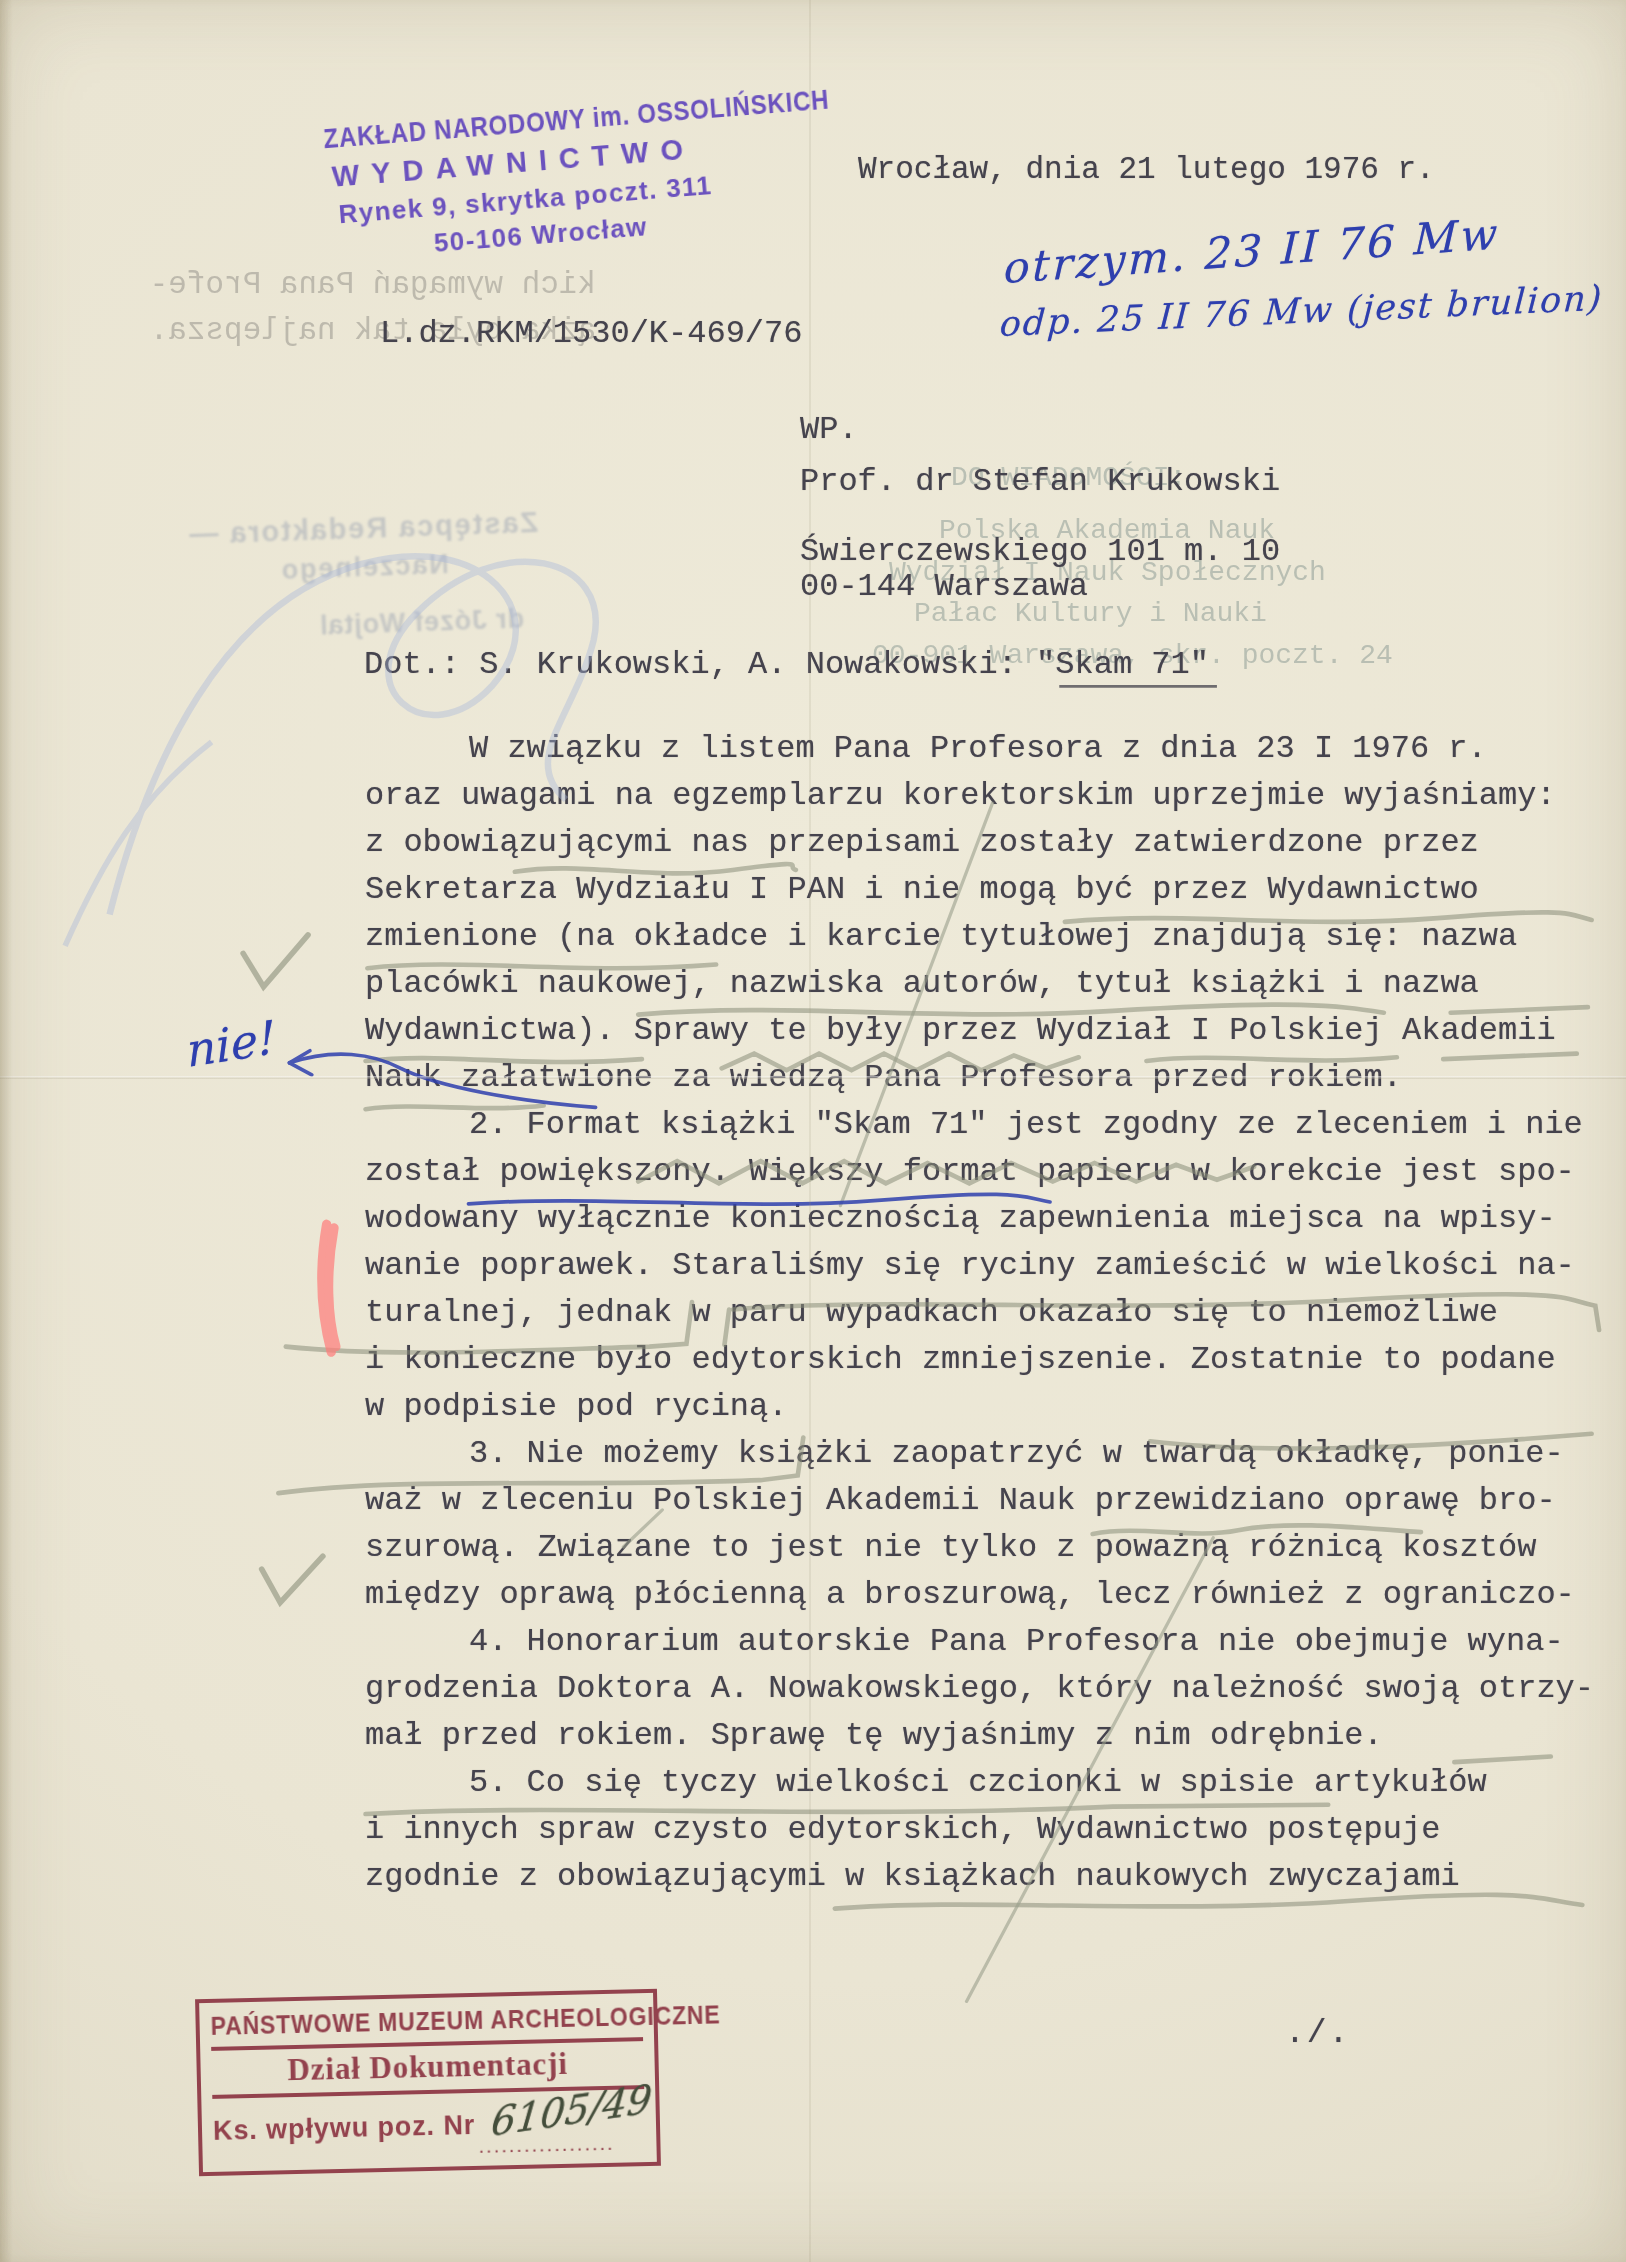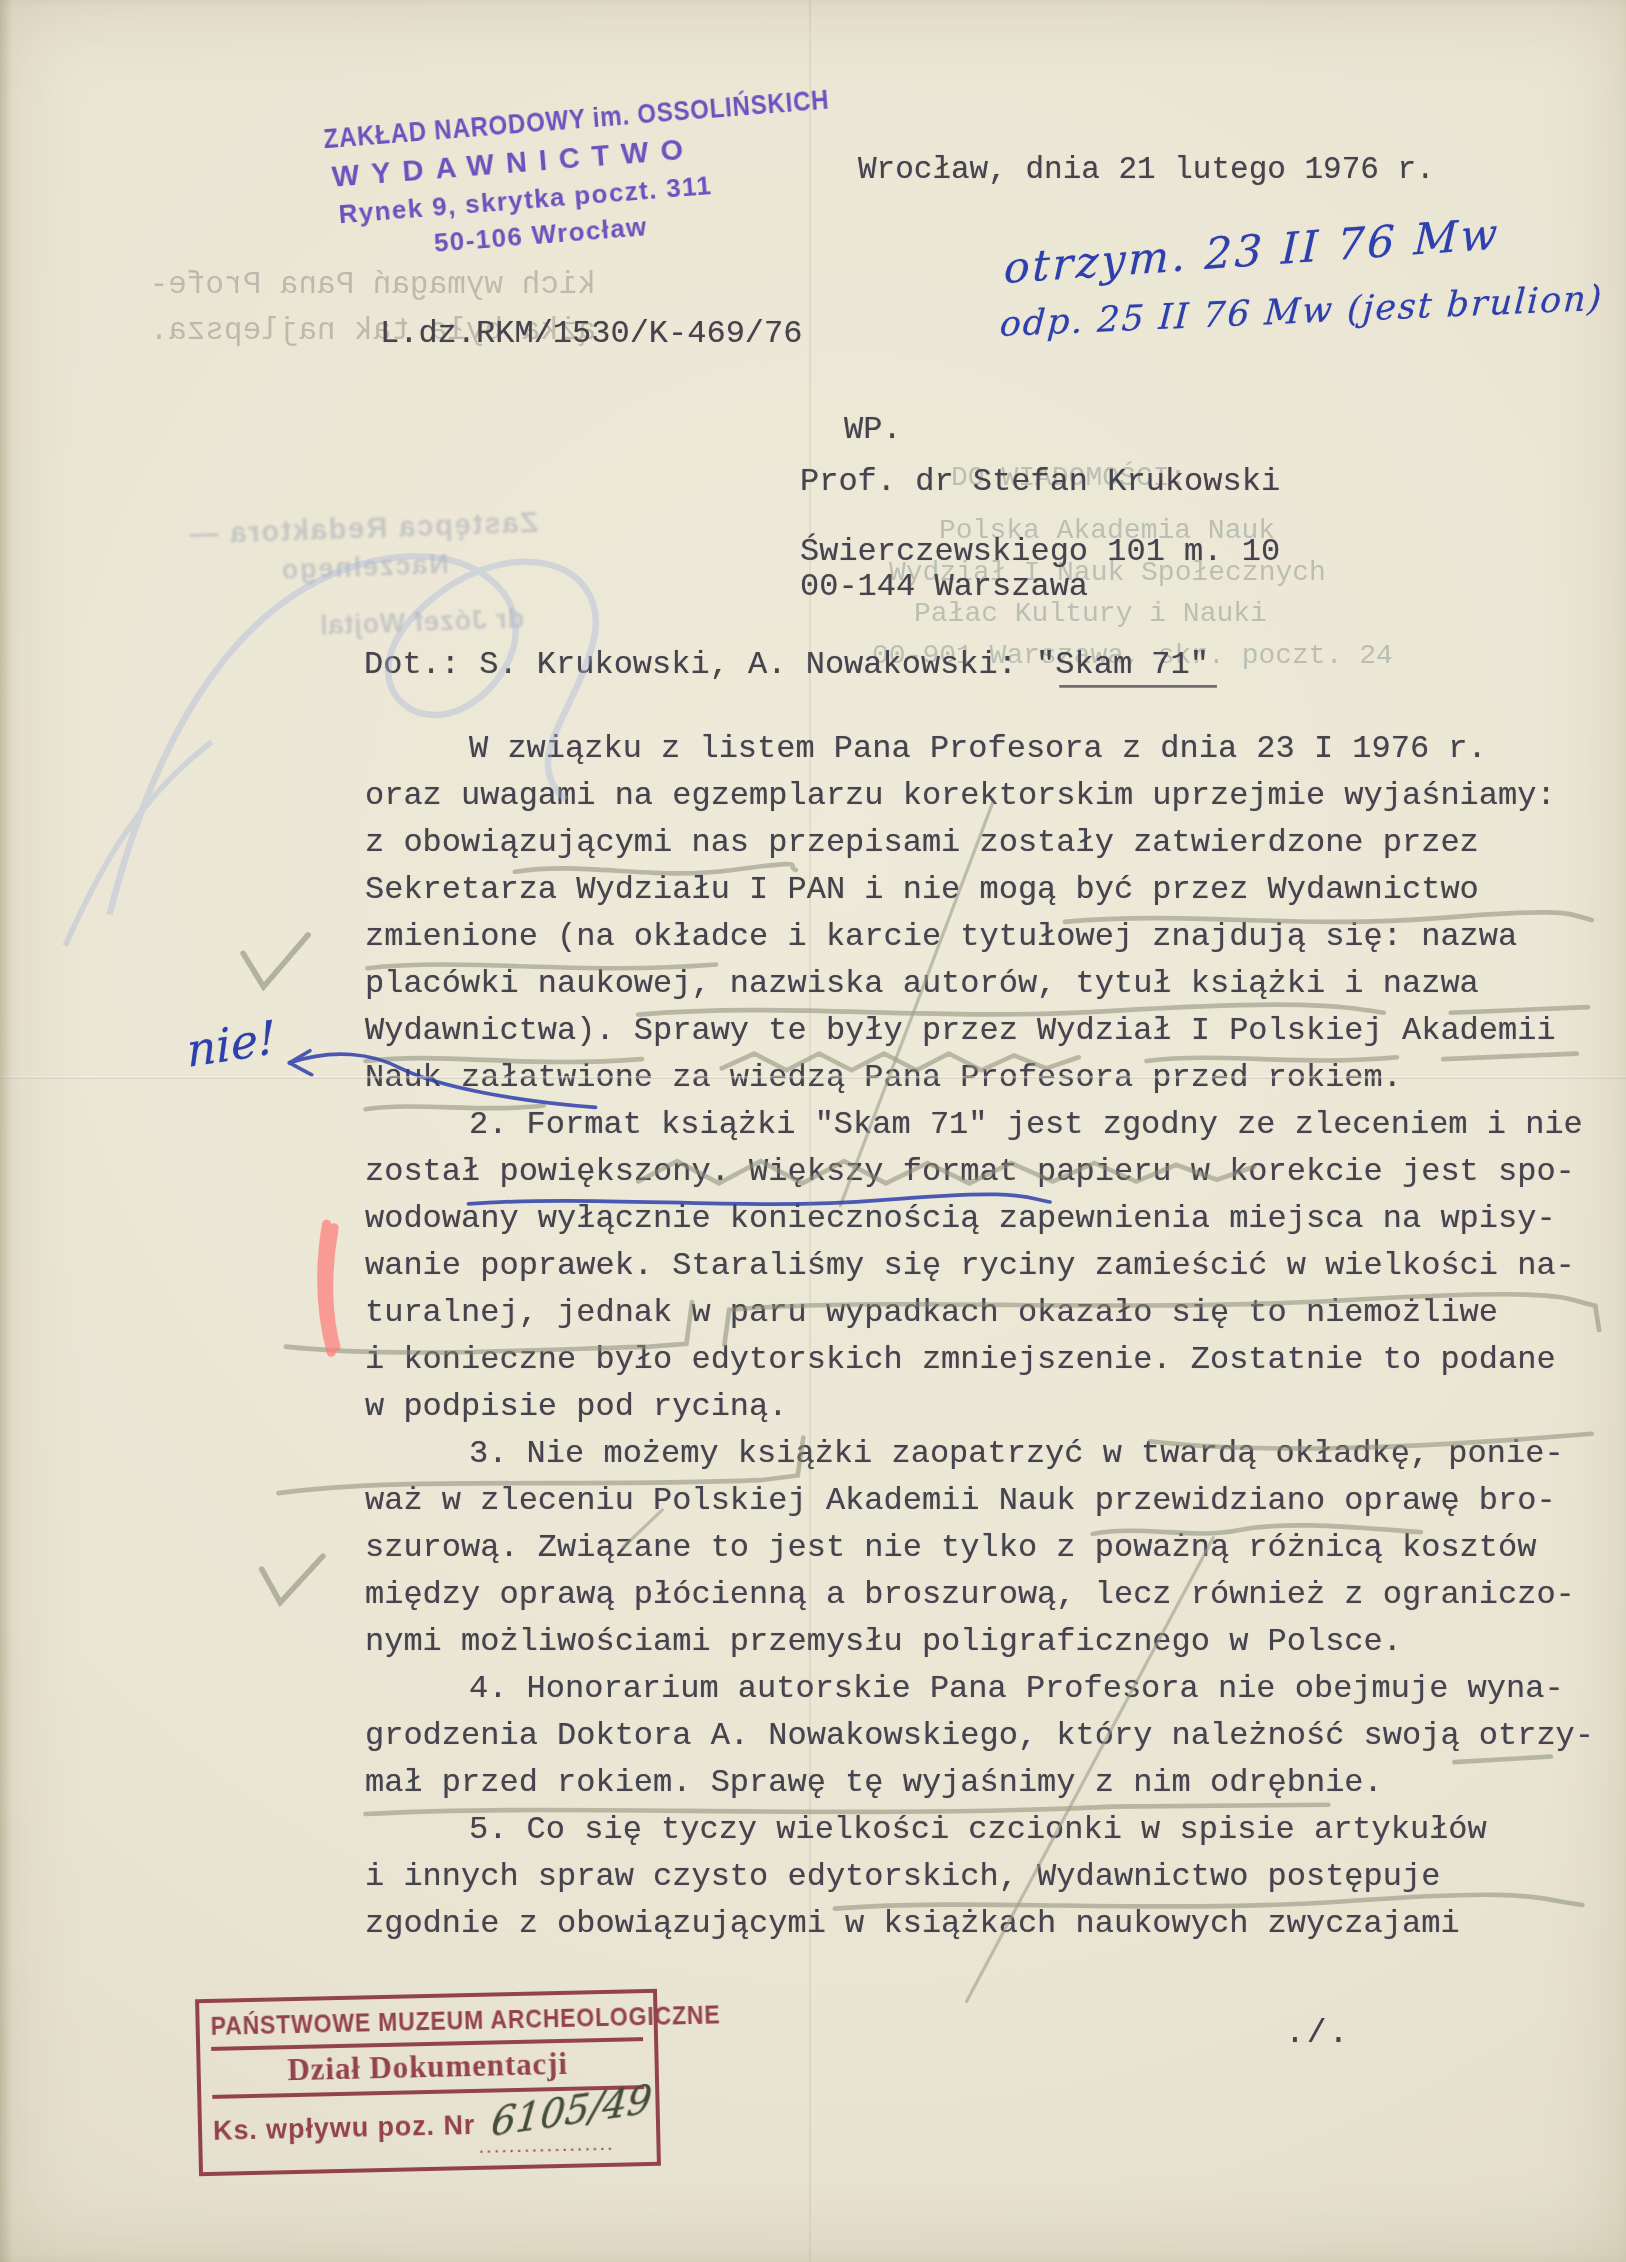--- a/index.html
+++ b/index.html
@@ -97,21 +97,21 @@
     </div>
 
     <div class="abs tw date">Wrocław, dnia 21 lutego 1976 r.</div>
 
     <div class="abs hand hw1">otrzym. 23 II 76 Mw</div>
     <div class="abs hand hw2">odp. 25 II 76 Mw (jest brulion)</div>
 
     <div class="abs tw ref">L.dz.RKM/1530/K-469/76</div>
 
     <div>
-      <div class="abs tw addr" style="left:800px;top:411px;margin-left:44px;">WP.</div>
+      <div class="abs tw addr" style="left:800px;top:411px;">WP.</div>
       <div class="abs tw addr" style="left:800px;top:463px;">Prof. dr Stefan Krukowski</div>
       <div class="abs tw addr" style="left:800px;top:516px;margin-top:17px;">Świerczewskiego 101 m. 10</div>
       <div class="abs tw addr" style="left:800px;top:568px;">00-144 Warszawa</div>
     </div>
 
     <div class="abs tw subject">Dot.: S. Krukowski, A. Nowakowski: "Skam 71"</div>
 
     <div class="abs" id="bodytext">
         <div class="tline indent">W związku z listem Pana Profesora z dnia 23 I 1976 r.</div>
         <div class="tline">oraz uwagami na egzemplarzu korektorskim uprzejmie wyjaśniamy:</div>
@@ -125,21 +125,20 @@
         <div class="tline">został powiększony. Większy format papieru w korekcie jest spo-</div>
         <div class="tline">wodowany wyłącznie koniecznością zapewnienia miejsca na wpisy-</div>
         <div class="tline">wanie poprawek. Staraliśmy się ryciny zamieścić w wielkości na-</div>
         <div class="tline">turalnej, jednak w paru wypadkach okazało się to niemożliwe</div>
         <div class="tline">i konieczne było edytorskich zmniejszenie. Zostatnie to podane</div>
         <div class="tline">w podpisie pod ryciną.</div>
         <div class="tline indent">3. Nie możemy książki zaopatrzyć w twardą okładkę, ponie-</div>
         <div class="tline">waż w zleceniu Polskiej Akademii Nauk przewidziano oprawę bro-</div>
         <div class="tline">szurową. Związane to jest nie tylko z poważną różnicą kosztów</div>
         <div class="tline">między oprawą płócienną a broszurową, lecz również z ograniczo-</div>
-        <div class="tline">nymi możliwościami przemysłu poligraficznego w Polsce.</div>
         <div class="tline indent">4. Honorarium autorskie Pana Profesora nie obejmuje wyna-</div>
         <div class="tline">grodzenia Doktora A. Nowakowskiego, który należność swoją otrzy-</div>
         <div class="tline">mał przed rokiem. Sprawę tę wyjaśnimy z nim odrębnie.</div>
         <div class="tline indent">5. Co się tyczy wielkości czcionki w spisie artykułów</div>
         <div class="tline">i innych spraw czysto edytorskich, Wydawnictwo postępuje</div>
         <div class="tline">zgodnie z obowiązującymi w książkach naukowych zwyczajami</div>
       </div>
 
     <div class="abs tw contmark">./.</div>
 

